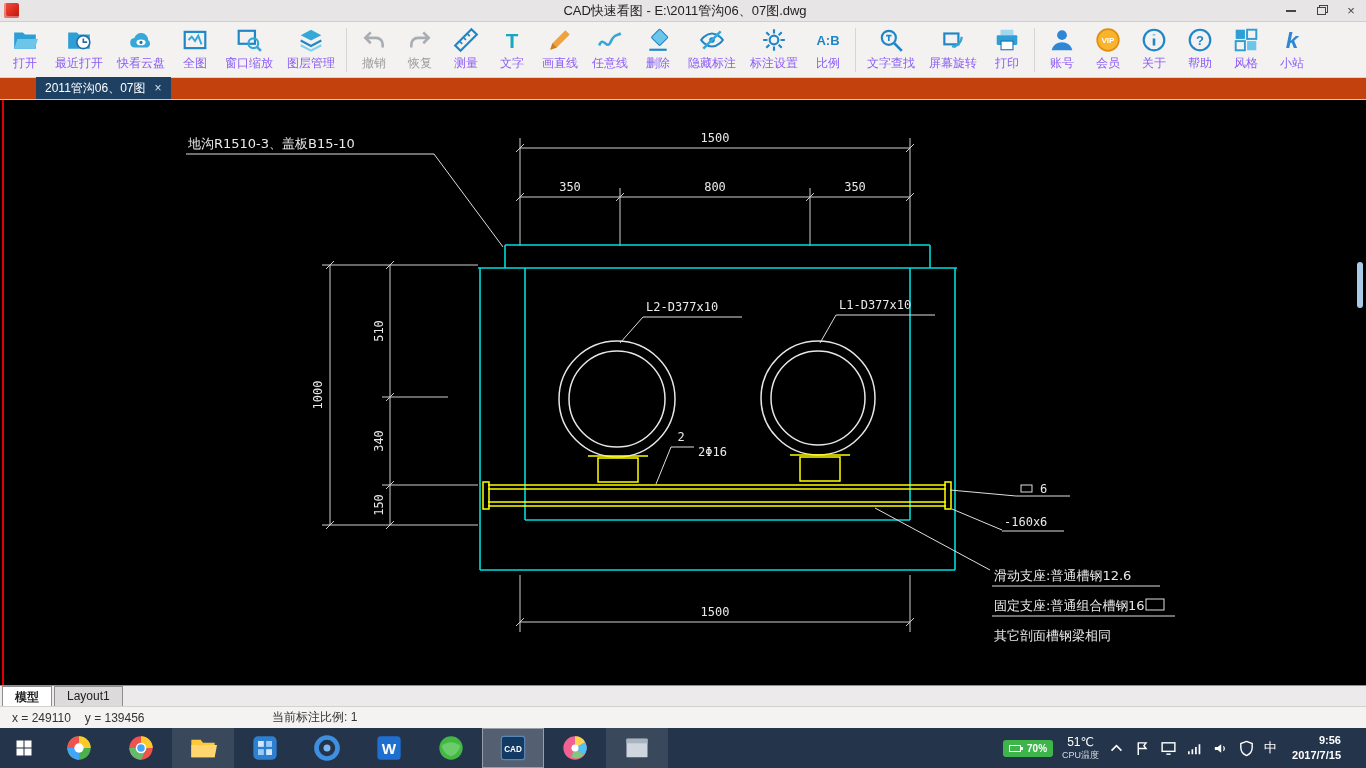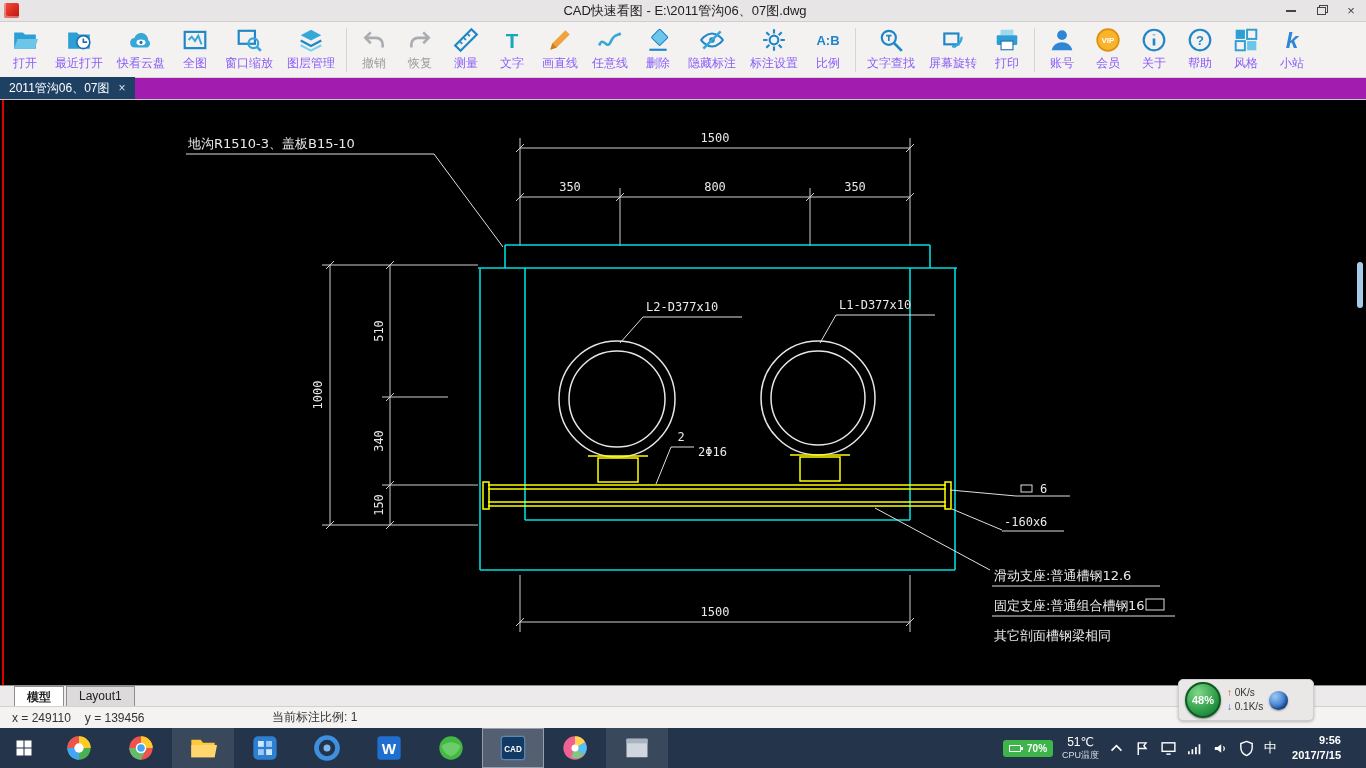--- a/index.html
+++ b/index.html
@@ -27,43 +27,43 @@
   .tb-btn { display:flex; flex-direction:column; align-items:center;
     justify-content:center; min-width:46px; padding:2px 7px; height:52px;
     border-radius:3px; cursor:pointer; }
   .tb-btn.disabled .tb-label { color:#9d9d9d; }
   .tb-icon { width:26px; height:26px; display:block; }
   .tb-icon svg { width:26px; height:26px; display:block; }
   .tb-label { font-size:12px; color:#8b5cf6; margin-top:2px; white-space:nowrap; }
   .tb-sep { width:1px; height:44px; background:#d8d6d5; margin:0 4px; }
 
   
-  .tabbar { height:22px; background:#a21caf; border-bottom:1px solid #c9c7c8;
-    display:flex; align-items:flex-end; }
+  .tabbar { height:22px; background:#c2410c; border-bottom:1px solid #c9c7c8;
+    display:flex; align-items:flex-end;padding-left:36px; }
   .doc-tab { height:22px; background:#1d4063; color:#fff; font-size:12px;
     display:flex; align-items:center; padding:0 9px; gap:9px; cursor:pointer; }
   .doc-tab .close { font-size:12px; color:#d7e2ee; cursor:pointer; }
 
   
   .canvas { position:relative; height:585px; background:#000; }
   .canvas svg { position:absolute; inset:0; }
   .scroll-ind { position:absolute; right:3px; top:162px; width:6px; height:46px;
     background:#a9cbe8; border-radius:3px; }
   .st-dim   { stroke:#cfcfcf; stroke-width:1; fill:none; }
   .st-cyan  { stroke:#00dcdc; stroke-width:1.6; fill:none; }
   .st-white { stroke:#e6e6e6; stroke-width:1.5; fill:none; }
   .st-thinw { stroke:#dedede; stroke-width:1; fill:none; }
   .st-yel   { stroke:#ffff00; stroke-width:1.5; fill:none; }
   .dimtxt  { font:12px "DejaVu Sans Mono",monospace; fill:#e9e9e9; }
   .cntxt   { font:13px "DejaVu Sans","Liberation Sans",sans-serif; fill:#e9e9e9; }
 
   
   .bottom-area { position:relative; background:#f1f0ef; }
   .modeltabs { height:21px; background:#eceaeb; border-top:1px solid #8f8d8e;
-    display:flex; align-items:flex-end; padding-left:14px; gap:2px; }
+    display:flex; align-items:flex-end; padding-left:2px; gap:2px; }
   .mtab { font-size:12px; color:#222; padding:2px 12px; height:20px;
     border:1px solid #8f8d8e; border-bottom:none; background:#dcdadb; cursor:pointer; }
   .mtab.active { background:#fff; font-weight:bold; }
   .statusbar { height:22px; background:#f4f3f2; border-top:1px solid #d2d0d1;
     display:flex; align-items:center; font-size:12px; color:#333; }
   .coords { padding-left:12px; width:272px; white-space:nowrap; }
   .coords span { margin-right:14px; }
   .scale-label { white-space:nowrap; }
 
   
@@ -514,28 +514,20 @@
   <div class="modeltabs">
     <div class="mtab active">模型</div>
     <div class="mtab">Layout1</div>
   </div>
   <div class="statusbar">
     <div class="coords">
       <span>x = 249110</span><span>y = 139456</span>
     </div>
     <div class="scale-label">当前标注比例: 1</div>
   </div>
-  <div class="widget">
-    <div class="ball">48%</div>
-    <div class="speeds">
-      <div><span class="arr-up">↑</span> <span>0K/s</span></div>
-      <div><span class="arr-dn">↓</span> <span>0.1K/s</span></div>
-    </div>
-    <div class="sphere"></div>
-  </div>
 </div>
 
 <div class="taskbar">
   <div class="start-btn">
     <svg viewBox="0 0 24 24">
       <rect x="2" y="2" width="9.3" height="9.3" fill="#fff"></rect>
       <rect x="12.7" y="2" width="9.3" height="9.3" fill="#fff"></rect>
       <rect x="2" y="12.7" width="9.3" height="9.3" fill="#fff"></rect>
       <rect x="12.7" y="12.7" width="9.3" height="9.3" fill="#fff"></rect>
     </svg>

